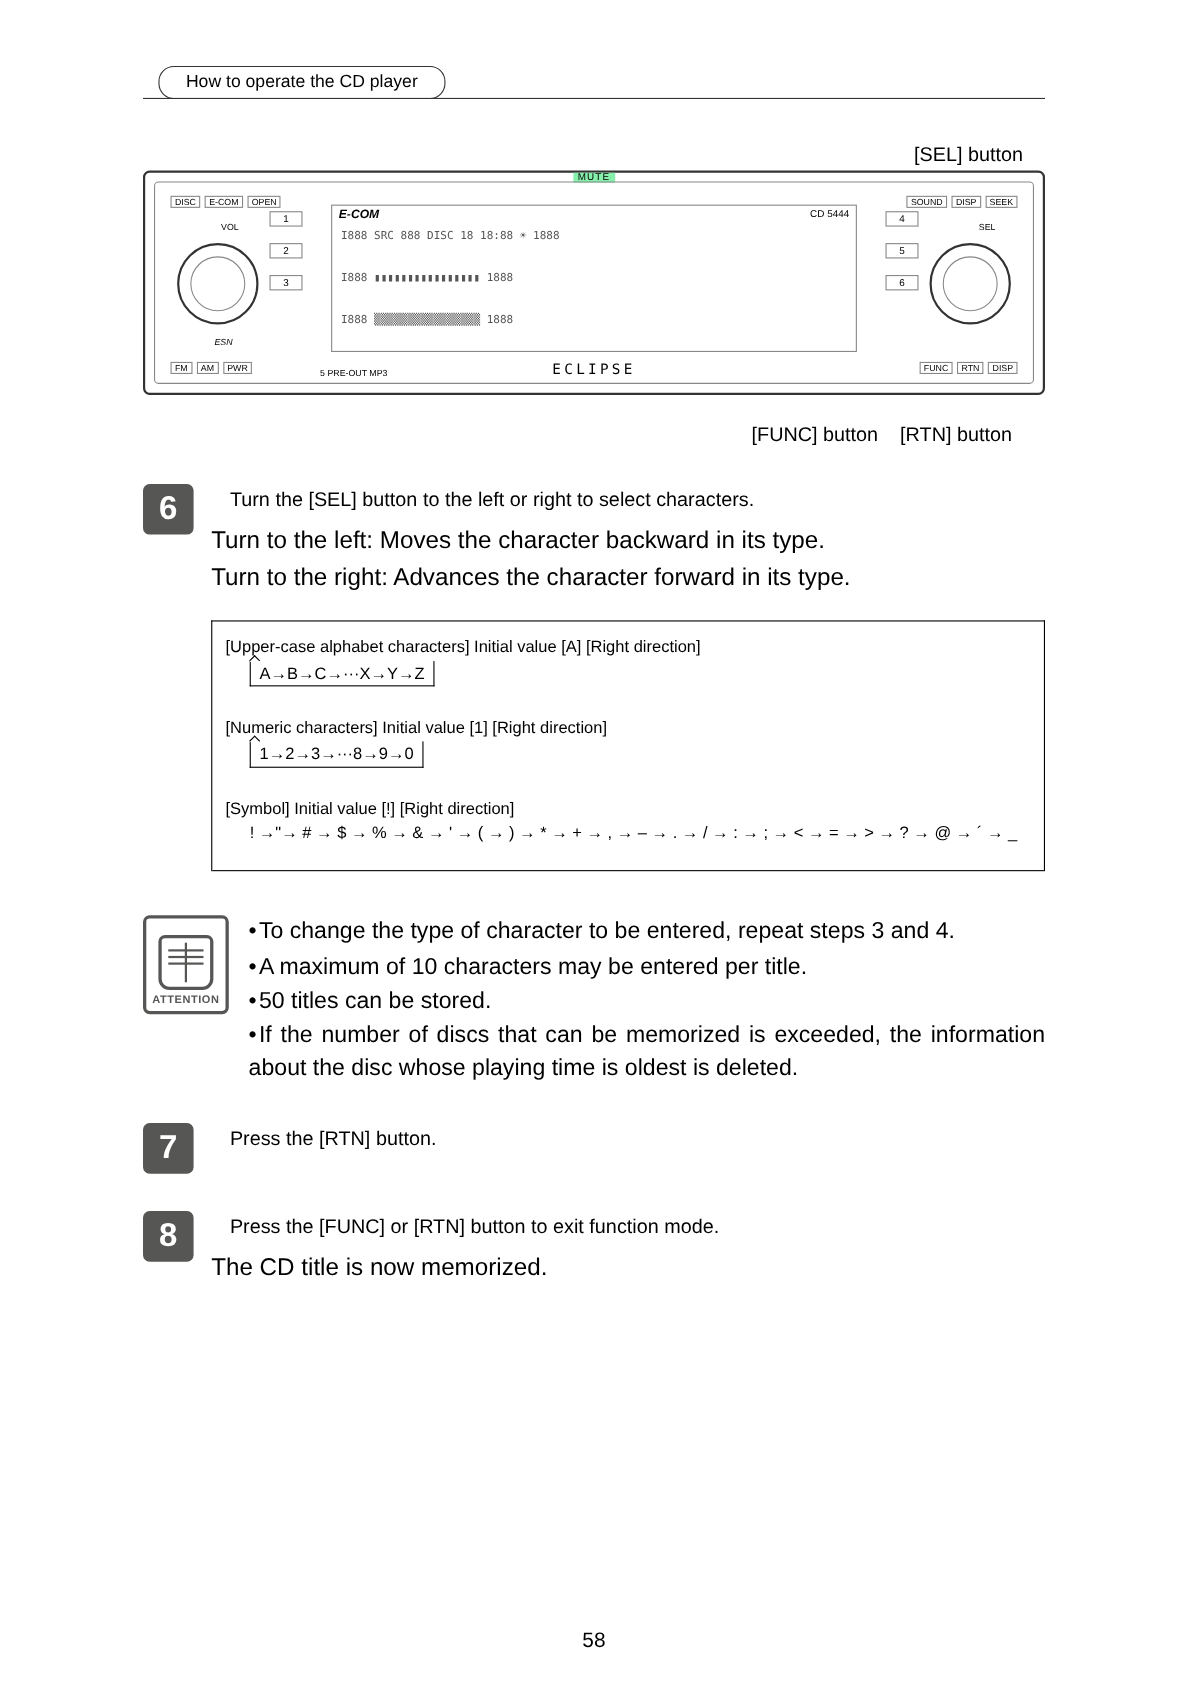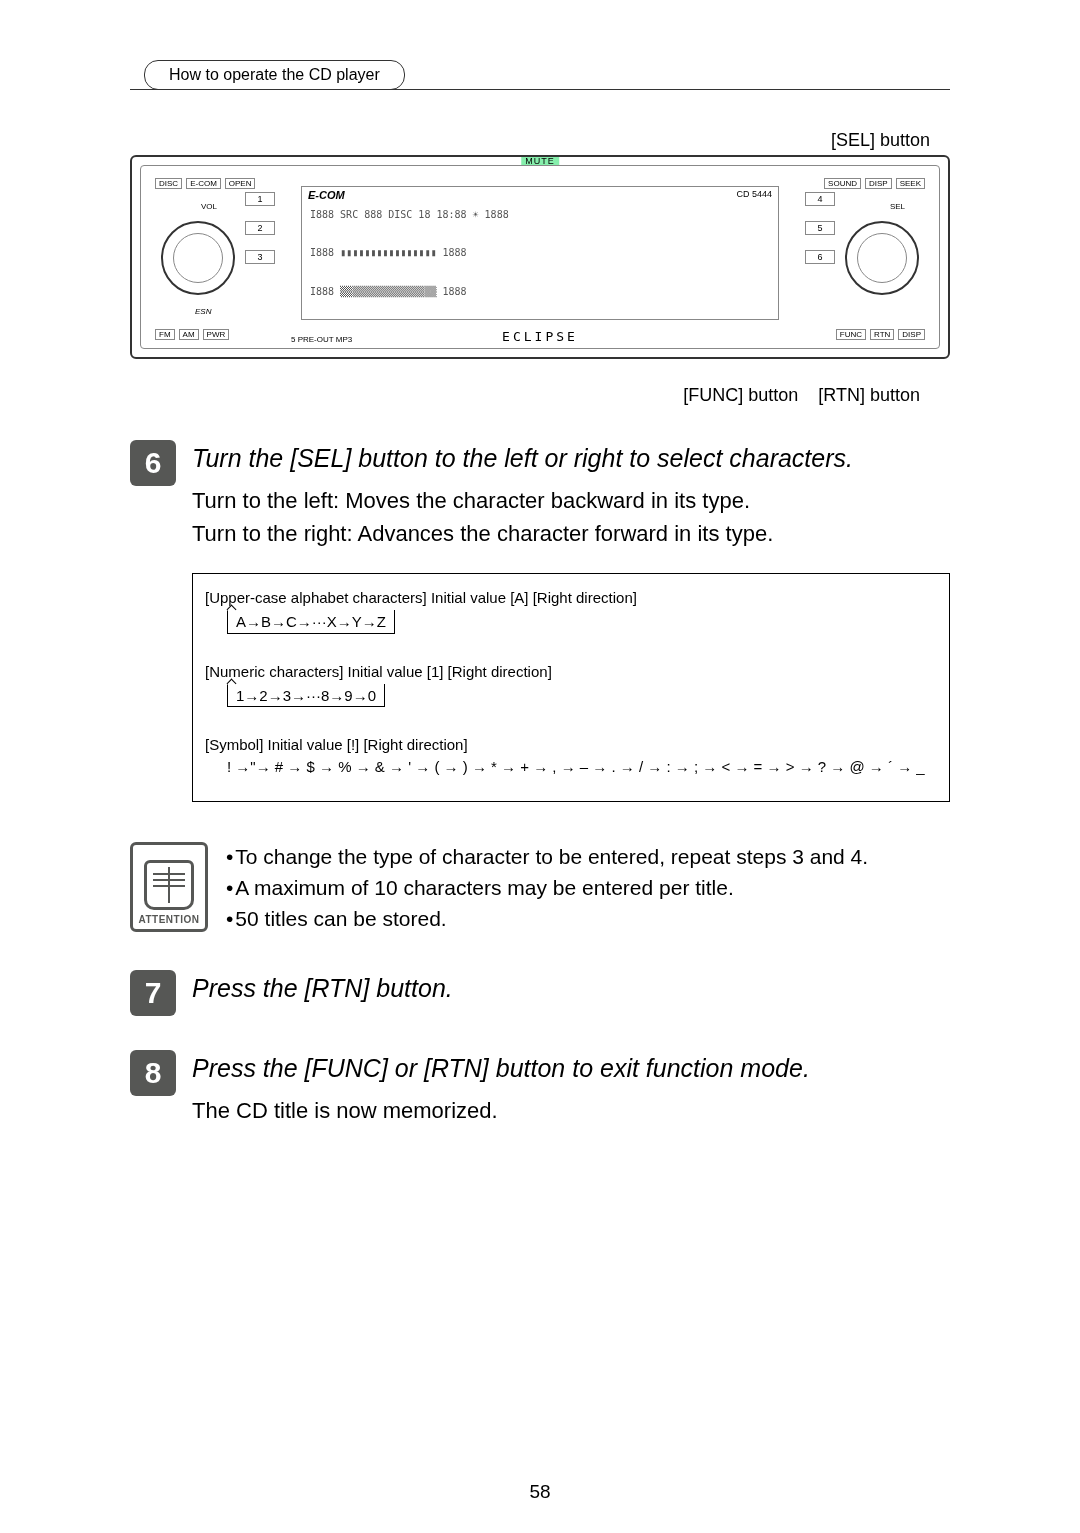--- a/index.html
+++ b/index.html
@@ -181,23 +181,22 @@
     display:flex;
     align-items:center;
     justify-content:center;
   }
   .step-body {
     flex:1;
     font-size:21px;
     line-height:1.35;
   }
   .step-title {
-    font-size:25px;
-    margin: 2px 0 10px 0;
-    font-style: italic;
+    font-size:18px;
+    margin: 2px 0 10px 17px;
   }
   .step-sub {
     font-size:22px;
     margin-bottom:4px;
   }
 
   .char-box {
     border:1px solid #000;
     border-bottom:none;
     margin-top:24px;
@@ -422,20 +421,21 @@
   <div class="attention-block">
     <div class="attention-icon">
       <div class="book"></div>
       <div class="attention-label">ATTENTION</div>
     </div>
     <div class="attention-body">
       <ul>
         <li>To change the type of character to be entered, repeat steps 3 and 4.</li>
         <li>A maximum of 10 characters may be entered per title.</li>
         <li>50 titles can be stored.</li>
+        <li>If the number of discs that can be memorized is exceeded, the information about the disc whose playing time is oldest is deleted.</li>
       </ul>
     </div>
   </div>
 
   <div class="step">
     <div class="step-badge">7</div>
     <div class="step-body">
       <div class="step-title">Press the [RTN] button.</div>
     </div>
   </div>

